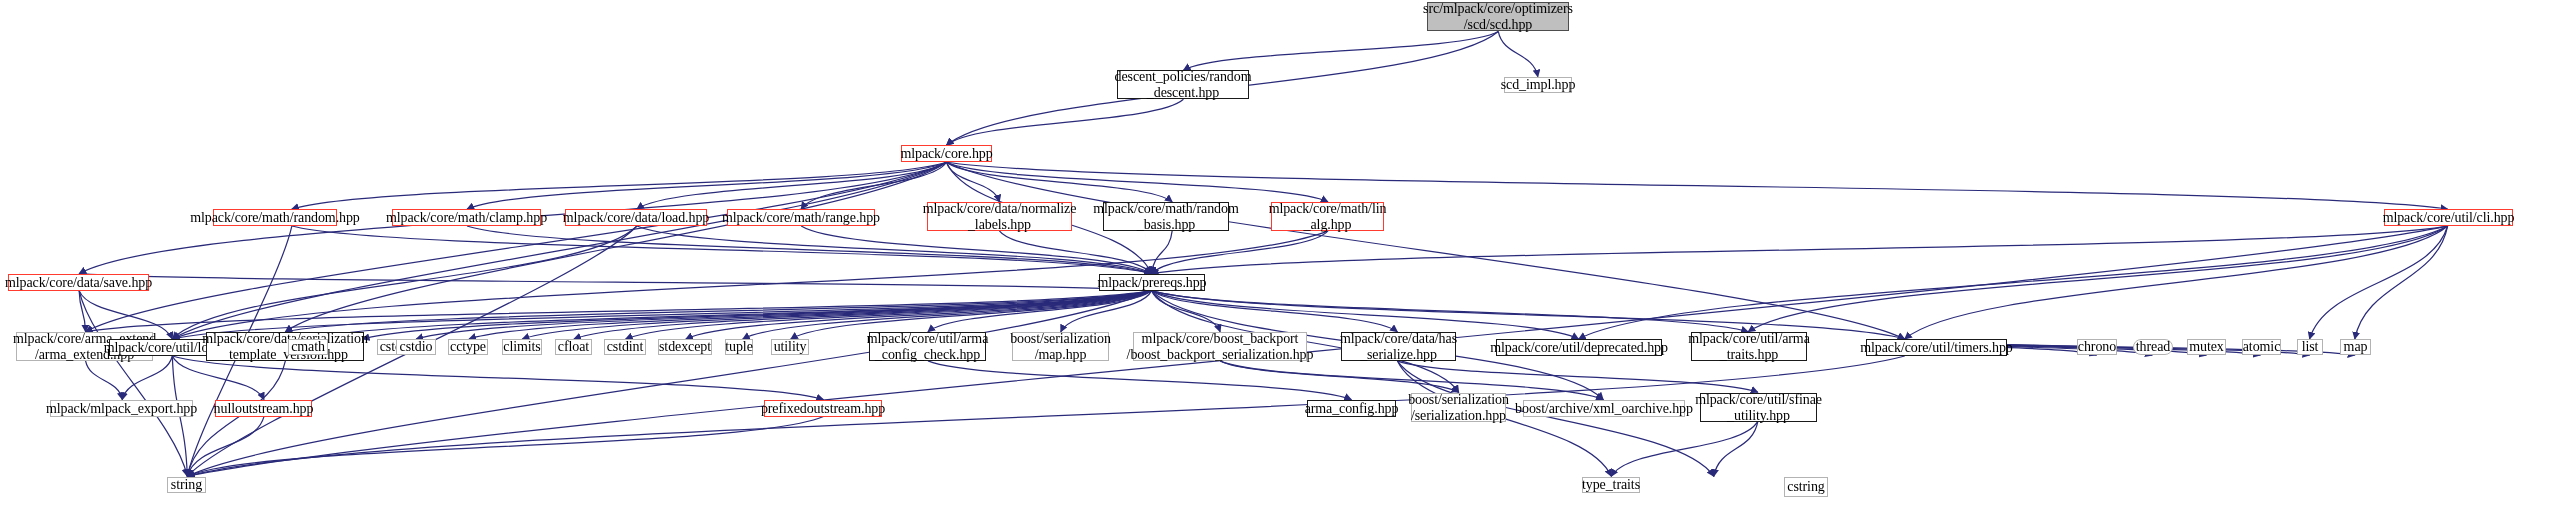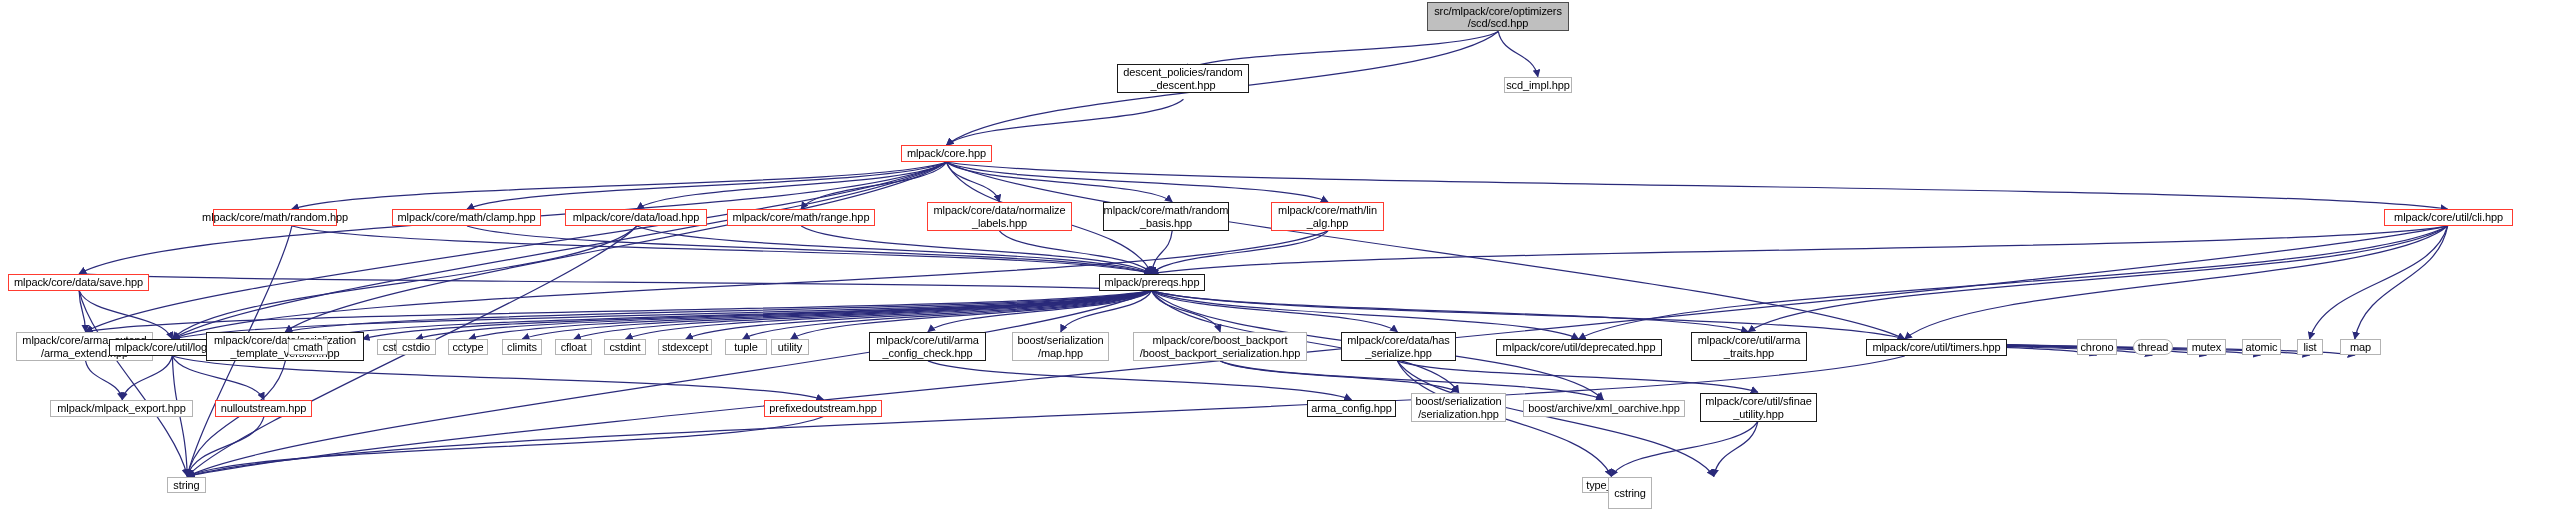--- a/index.html
+++ b/index.html
@@ -28,23 +28,24 @@
     box-sizing: border-box;
     display: flex;
     align-items: center;
     justify-content: center;
     text-align: center;
     line-height: 1.12;
     white-space: pre-line;
     background: #ffffff;
     border: 0.8px solid #808080;
     color: #000000;
-    font-size: 11px;
+    font-size: 14px;
     letter-spacing: -0.1px;
     z-index: 5;
+    font-family: Liberation Serif, serif;
   }
   .node.red {
     border: 1.6px solid #ff3b30;
   }
   .node.black {
     border: 1.3px solid #1a1a1a;
   }
   .node.root {
     background: #bfbfbf;
     border: 1.3px solid #4d4d4d;
@@ -147,21 +148,21 @@
         <path d="M 2358.5 420 C 2395.28 431, 2628.22 429, 2665 440" marker-end="url(#arrow)"></path>
         <path d="M 2358.5 420 C 2403.32 431, 2687.18 429, 2732 440" marker-end="url(#arrow)"></path>
         <path d="M 2358.5 420 C 2411.36 431, 2746.14 429, 2799 440" marker-end="url(#arrow)"></path>
         <path d="M 2358.5 420 C 2418.68 431, 2799.82 429, 2860 440" marker-end="url(#arrow)"></path>
         <path d="M 2358.5 420 C 2425.4 431, 2849.1 429, 2916 440" marker-end="url(#arrow)"></path>
         <path d="M 2358.5 441 C 2103.2 511, 486.29999999999995 520, 231 590" marker-end="url(#arrow)"></path>
       </g>
   </svg>
 <div class="node root" style="left: 1427px; top: 2.4px; width: 142px; height: 29px;">src/mlpack/core/optimizers
 /scd/scd.hpp</div>
-    <div class="node black" style="left: 1117px; top: 64px; width: 132px; height: 29px;">descent_policies/random
+    <div class="node black" style="left: 1117px; top: 70px; width: 132px; height: 29px;">descent_policies/random
 _descent.hpp</div>
     <div class="node gray" style="left: 1504px; top: 77px; width: 68px; height: 16px;">scd_impl.hpp</div>
     <div class="node red" style="left: 901px; top: 145px; width: 91px; height: 17px;">mlpack/core.hpp</div>
     <div class="node red" style="left: 213px; top: 209px; width: 124px; height: 17px;">mlpack/core/math/random.hpp</div>
     <div class="node red" style="left: 392px; top: 209px; width: 149px; height: 17px;">mlpack/core/math/clamp.hpp</div>
     <div class="node red" style="left: 565px; top: 209px; width: 142px; height: 17px;">mlpack/core/data/load.hpp</div>
     <div class="node red" style="left: 727px; top: 209px; width: 148px; height: 17px;">mlpack/core/math/range.hpp</div>
     <div class="node red" style="left: 927px; top: 202px; width: 145px; height: 29px;">mlpack/core/data/normalize
 _labels.hpp</div>
     <div class="node black" style="left: 1103px; top: 202px; width: 126px; height: 29px;">mlpack/core/math/random
@@ -177,46 +178,46 @@
     <div class="node black" style="left: 206px; top: 332px; width: 158px; height: 29px;">mlpack/core/data/serialization
 _template_version.hpp</div>
     <div class="node gray" style="left: 288px; top: 339px; width: 40px; height: 16px;">cmath</div>
     <div class="node gray" style="left: 341px; top: 339px; width: 42px; height: 16px; margin-left: 36px;">cstdlib</div>
     <div class="node gray" style="left: 396px; top: 339px; width: 40px; height: 16px;">cstdio</div>
     <div class="node gray" style="left: 448px; top: 339px; width: 40px; height: 16px;">cctype</div>
     <div class="node gray" style="left: 502px; top: 339px; width: 40px; height: 16px;">climits</div>
     <div class="node gray" style="left: 555px; top: 339px; width: 37px; height: 16px;">cfloat</div>
     <div class="node gray" style="left: 604px; top: 339px; width: 42px; height: 16px;">cstdint</div>
     <div class="node gray" style="left: 658px; top: 339px; width: 54px; height: 16px;">stdexcept</div>
-    <div class="node gray" style="left: 725px; top: 339px; width: 42px; height: 16px;">tuple</div>
+    <div class="node gray" style="left: 725px; top: 339px; width: 28px; height: 16px;">tuple</div>
     <div class="node gray" style="left: 771px; top: 339px; width: 38px; height: 16px;">utility</div>
     <div class="node black" style="left: 869px; top: 332px; width: 117px; height: 29px;">mlpack/core/util/arma
 _config_check.hpp</div>
     <div class="node gray" style="left: 1012px; top: 332px; width: 97px; height: 29px;">boost/serialization
 /map.hpp</div>
     <div class="node gray" style="left: 1133px; top: 332px; width: 174px; height: 29px;">mlpack/core/boost_backport
 /boost_backport_serialization.hpp</div>
     <div class="node black" style="left: 1341px; top: 332px; width: 115px; height: 29px;">mlpack/core/data/has
 _serialize.hpp</div>
     <div class="node black" style="left: 1496px; top: 339px; width: 166px; height: 17px;">mlpack/core/util/deprecated.hpp</div>
     <div class="node black" style="left: 1691px; top: 332px; width: 116px; height: 29px;">mlpack/core/util/arma
 _traits.hpp</div>
     <div class="node black" style="left: 1834px; top: 339px; width: 141px; height: 17px; margin-left: 32px;">mlpack/core/util/timers.hpp</div>
     <div class="node gray" style="left: 2077px; top: 339px; width: 40px; height: 16px;">chrono</div>
     <div class="node gray" style="left: 2133px; top: 339px; width: 40px; height: 16px; border-radius: 8px;">thread</div>
     <div class="node gray" style="left: 2187px; top: 339px; width: 39px; height: 16px;">mutex</div>
     <div class="node gray" style="left: 2242px; top: 339px; width: 39px; height: 16px;">atomic</div>
     <div class="node gray" style="left: 2297px; top: 339px; width: 26px; height: 16px;">list</div>
-    <div class="node gray" style="left: 2340px; top: 339px; width: 41px; height: 16px;">map</div>
+    <div class="node gray" style="left: 2340px; top: 339px; width: 31px; height: 16px;">map</div>
     <div class="node gray" style="left: 50px; top: 400px; width: 143px; height: 17px;">mlpack/mlpack_export.hpp</div>
     <div class="node red" style="left: 215px; top: 400px; width: 97px; height: 17px;">nulloutstream.hpp</div>
     <div class="node red" style="left: 764px; top: 400px; width: 118px; height: 17px;">prefixedoutstream.hpp</div>
     <div class="node black" style="left: 1307px; top: 400px; width: 89px; height: 17px;">arma_config.hpp</div>
     <div class="node gray" style="left: 1411px; top: 393px; width: 95px; height: 29px;">boost/serialization
 /serialization.hpp</div>
     <div class="node gray" style="left: 1523px; top: 400px; width: 162px; height: 17px;">boost/archive/xml_oarchive.hpp</div>
     <div class="node black" style="left: 1700px; top: 393px; width: 117px; height: 29px;">mlpack/core/util/sfinae
 _utility.hpp</div>
     <div class="node gray" style="left: 167px; top: 477px; width: 39px; height: 16px;">string</div>
     <div class="node gray" style="left: 1582px; top: 477px; width: 58px; height: 16px;">type_traits</div>
-    <div class="node gray" style="left: 1608px; top: 477px; width: 44px; height: 32px;">cstring</div>
+    <div class="node gray" style="left: 1784px; top: 477px; width: 44px; height: 20px;">cstring</div>
   </div>
 
 
 </body></html>

